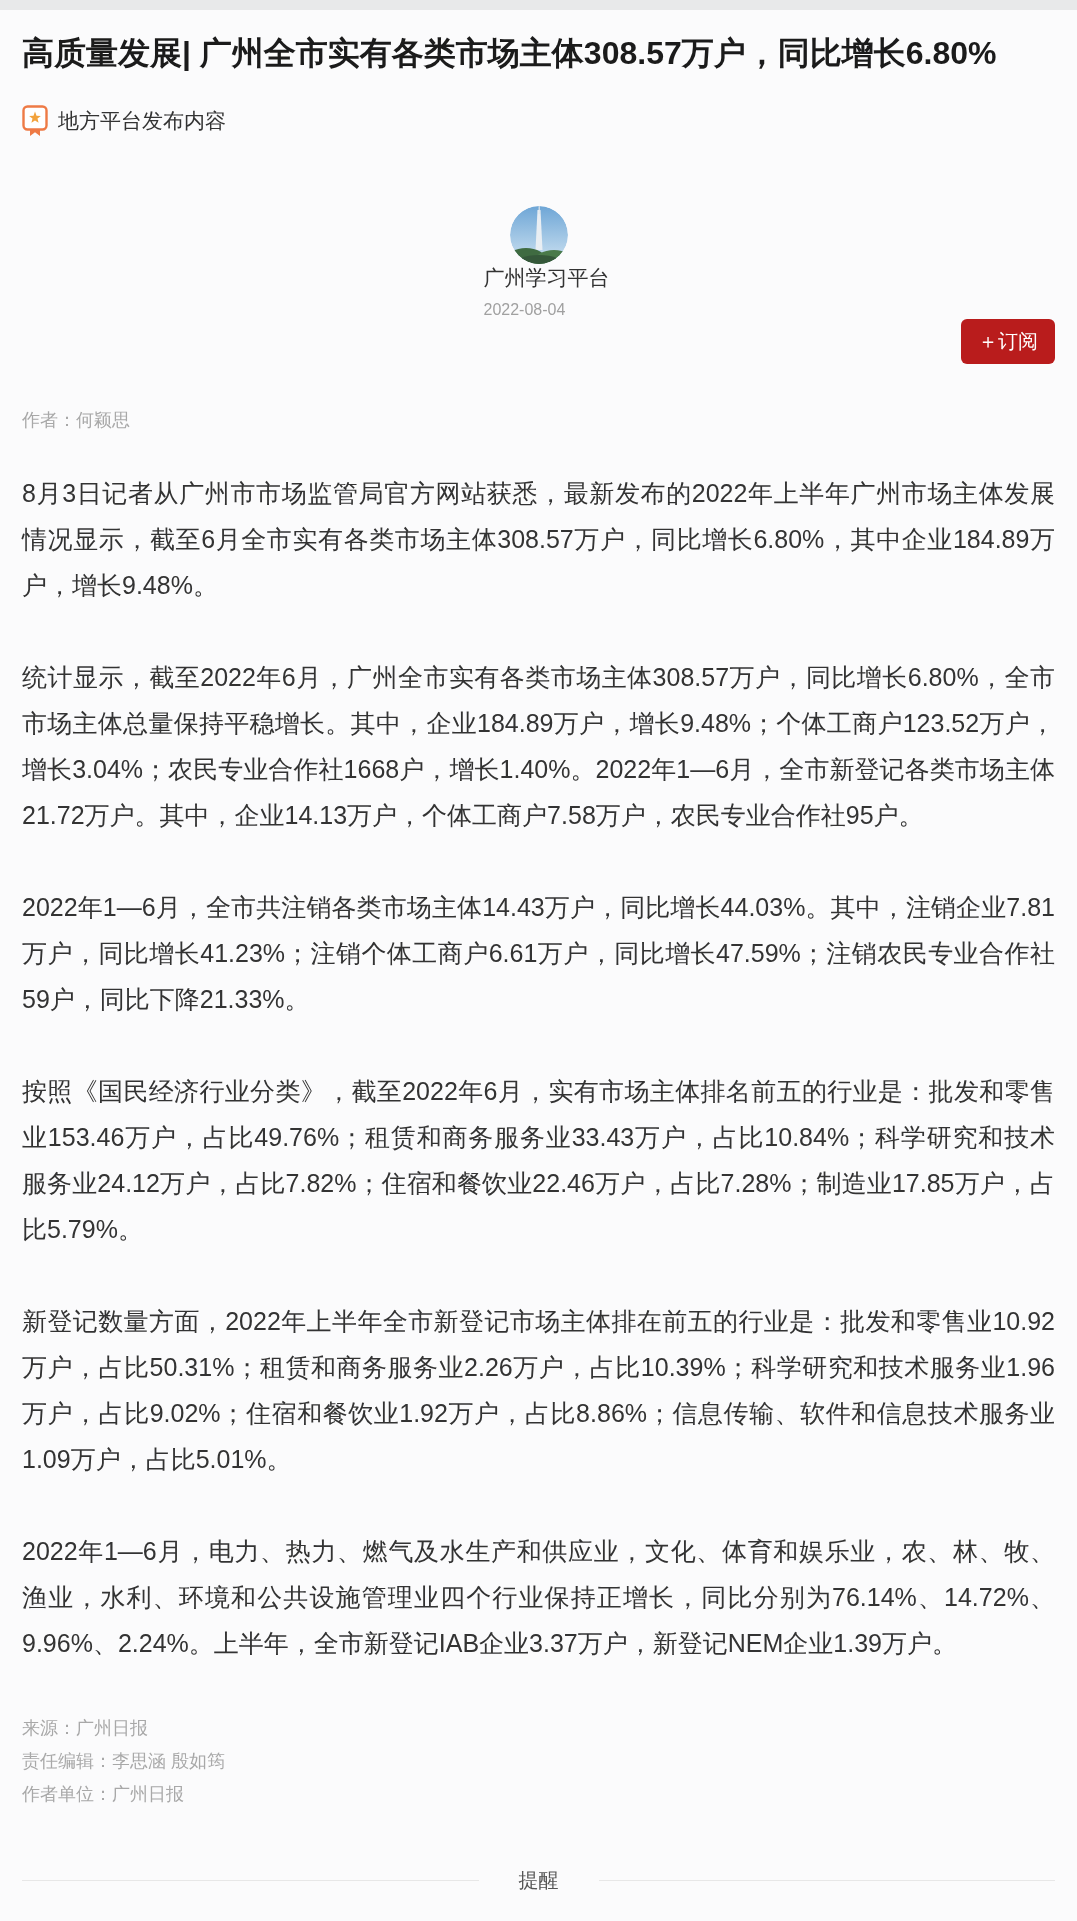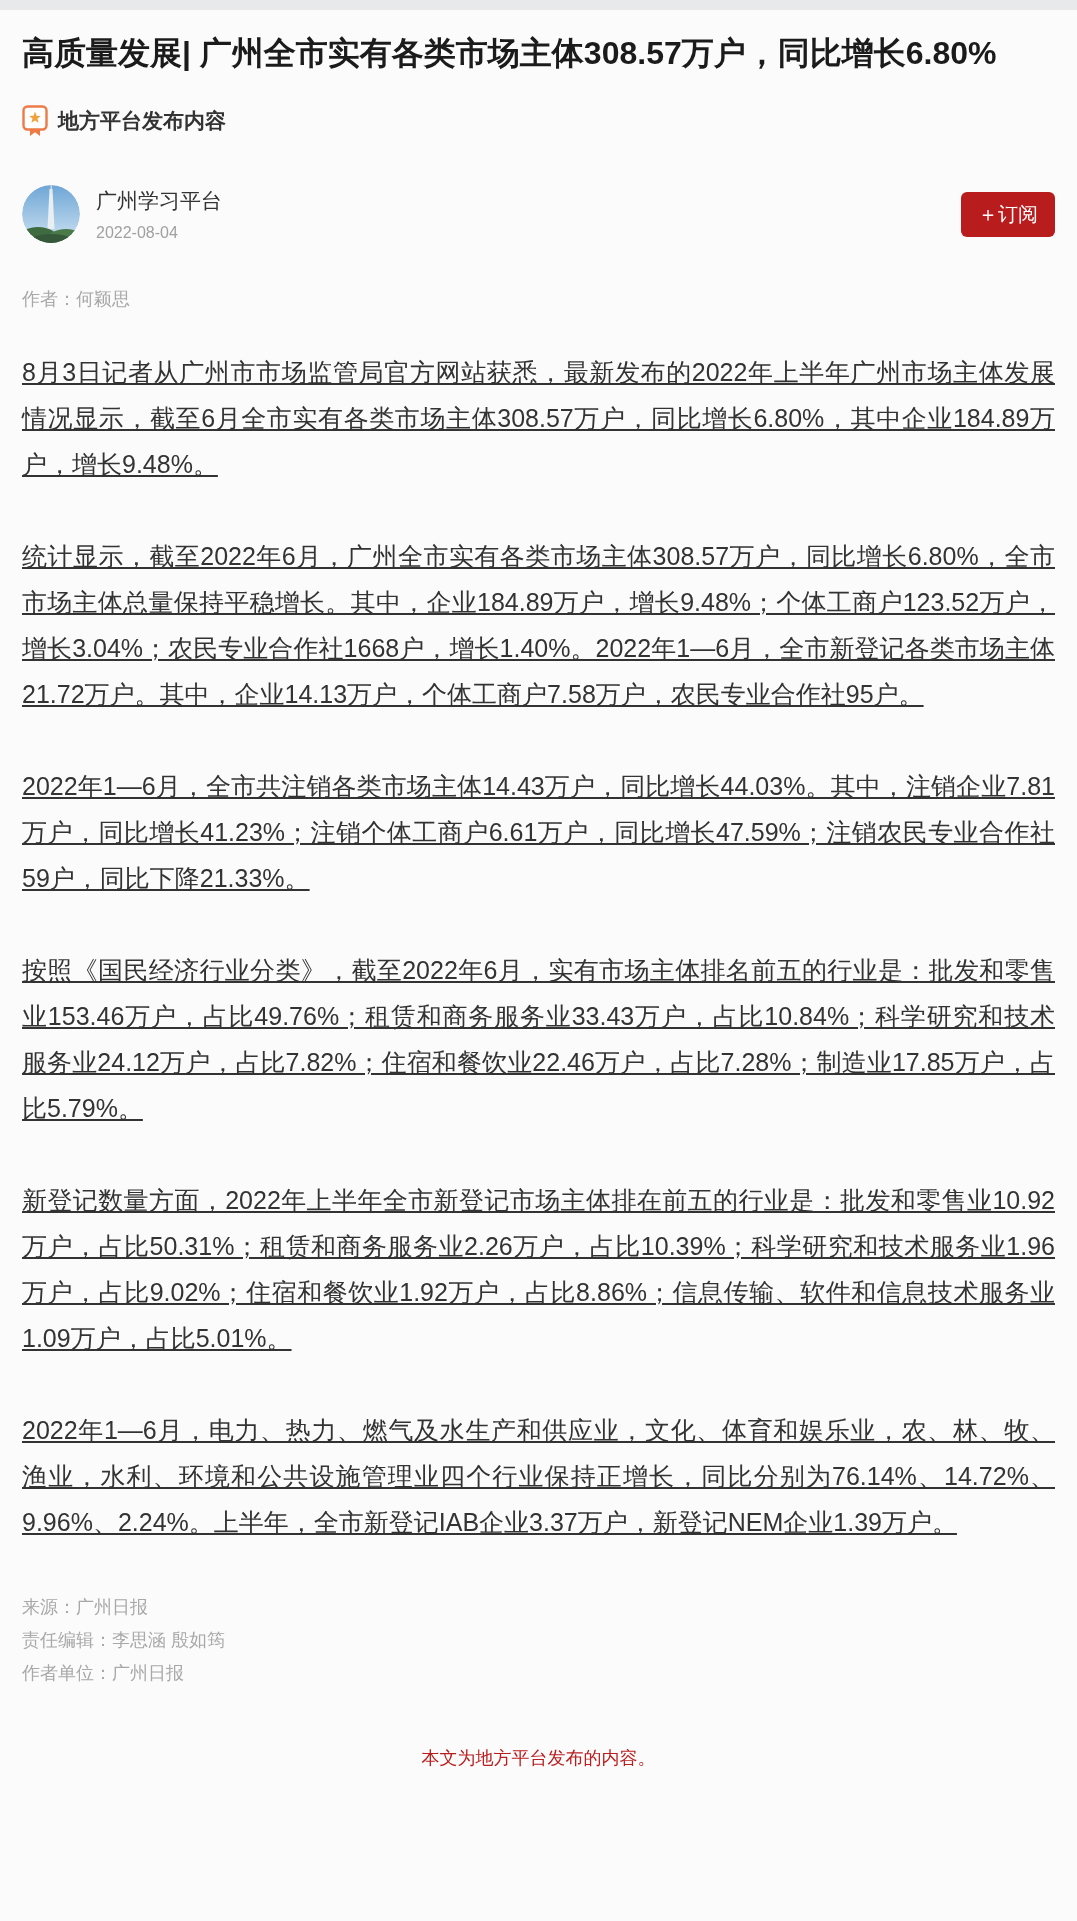--- a/index.html
+++ b/index.html
@@ -30,26 +30,26 @@
   .badge-row {
     margin-top: 28px;
     display: flex;
     align-items: center;
   }
   .badge-icon { width: 26px; height: 32px; flex: 0 0 auto; }
   .badge-label {
     margin-left: 10px;
     font-size: 21px;
     color: #333;
-    font-weight: bold;
   }
   .publisher-row {
-    margin-top: 48px;
+    margin-top: 69px;
     display: flex;
     align-items: center;
+    flex-direction: column;
   }
   .avatar {
     width: 58px;
     height: 58px;
     border-radius: 50%;
     overflow: hidden;
     flex: 0 0 auto;
     cursor: pointer;
   }
   .publisher-info { margin-left: 16px; }
@@ -72,21 +72,21 @@
     font-size: 20px;
     padding: 9px 17px;
     cursor: pointer;
     font-family: inherit;
   }
   .author-line {
     margin-top: 44px;
     font-size: 18px;
     color: #a8a8a8;
   }
-  .article-body { margin-top: 38px; text-decoration: underline; }
+  .article-body { margin-top: 38px; }
   .article-body p {
     margin: 0 0 46px 0;
     font-size: 25px;
     line-height: 46px;
     color: #333;
     text-align: justify;
   }
   .footer-info {
     margin-top: 8px;
     font-size: 18px;
@@ -175,16 +175,21 @@
     <p>2022年1—6月，电力、热力、燃气及水生产和供应业，文化、体育和娱乐业，农、林、牧、渔业，水利、环境和公共设施管理业四个行业保持正增长，同比分别为76.14%、14.72%、9.96%、2.24%。上半年，全市新登记IAB企业3.37万户，新登记NEM企业1.39万户。</p>
   </div>
 
   <div class="footer-info">
     <div>来源：广州日报</div>
     <div>责任编辑：李思涵 殷如筠</div>
     <div>作者单位：广州日报</div>
   </div>
 
   <div class="notice-section">
+    <div class="notice-divider">
+      <div class="line"></div>
+      <div class="notice-title">提醒</div>
+      <div class="line"></div>
+    </div>
     <div class="notice-text">本文为地方平台发布的内容。</div>
   </div>
 
 </div>
 
 </body></html>

